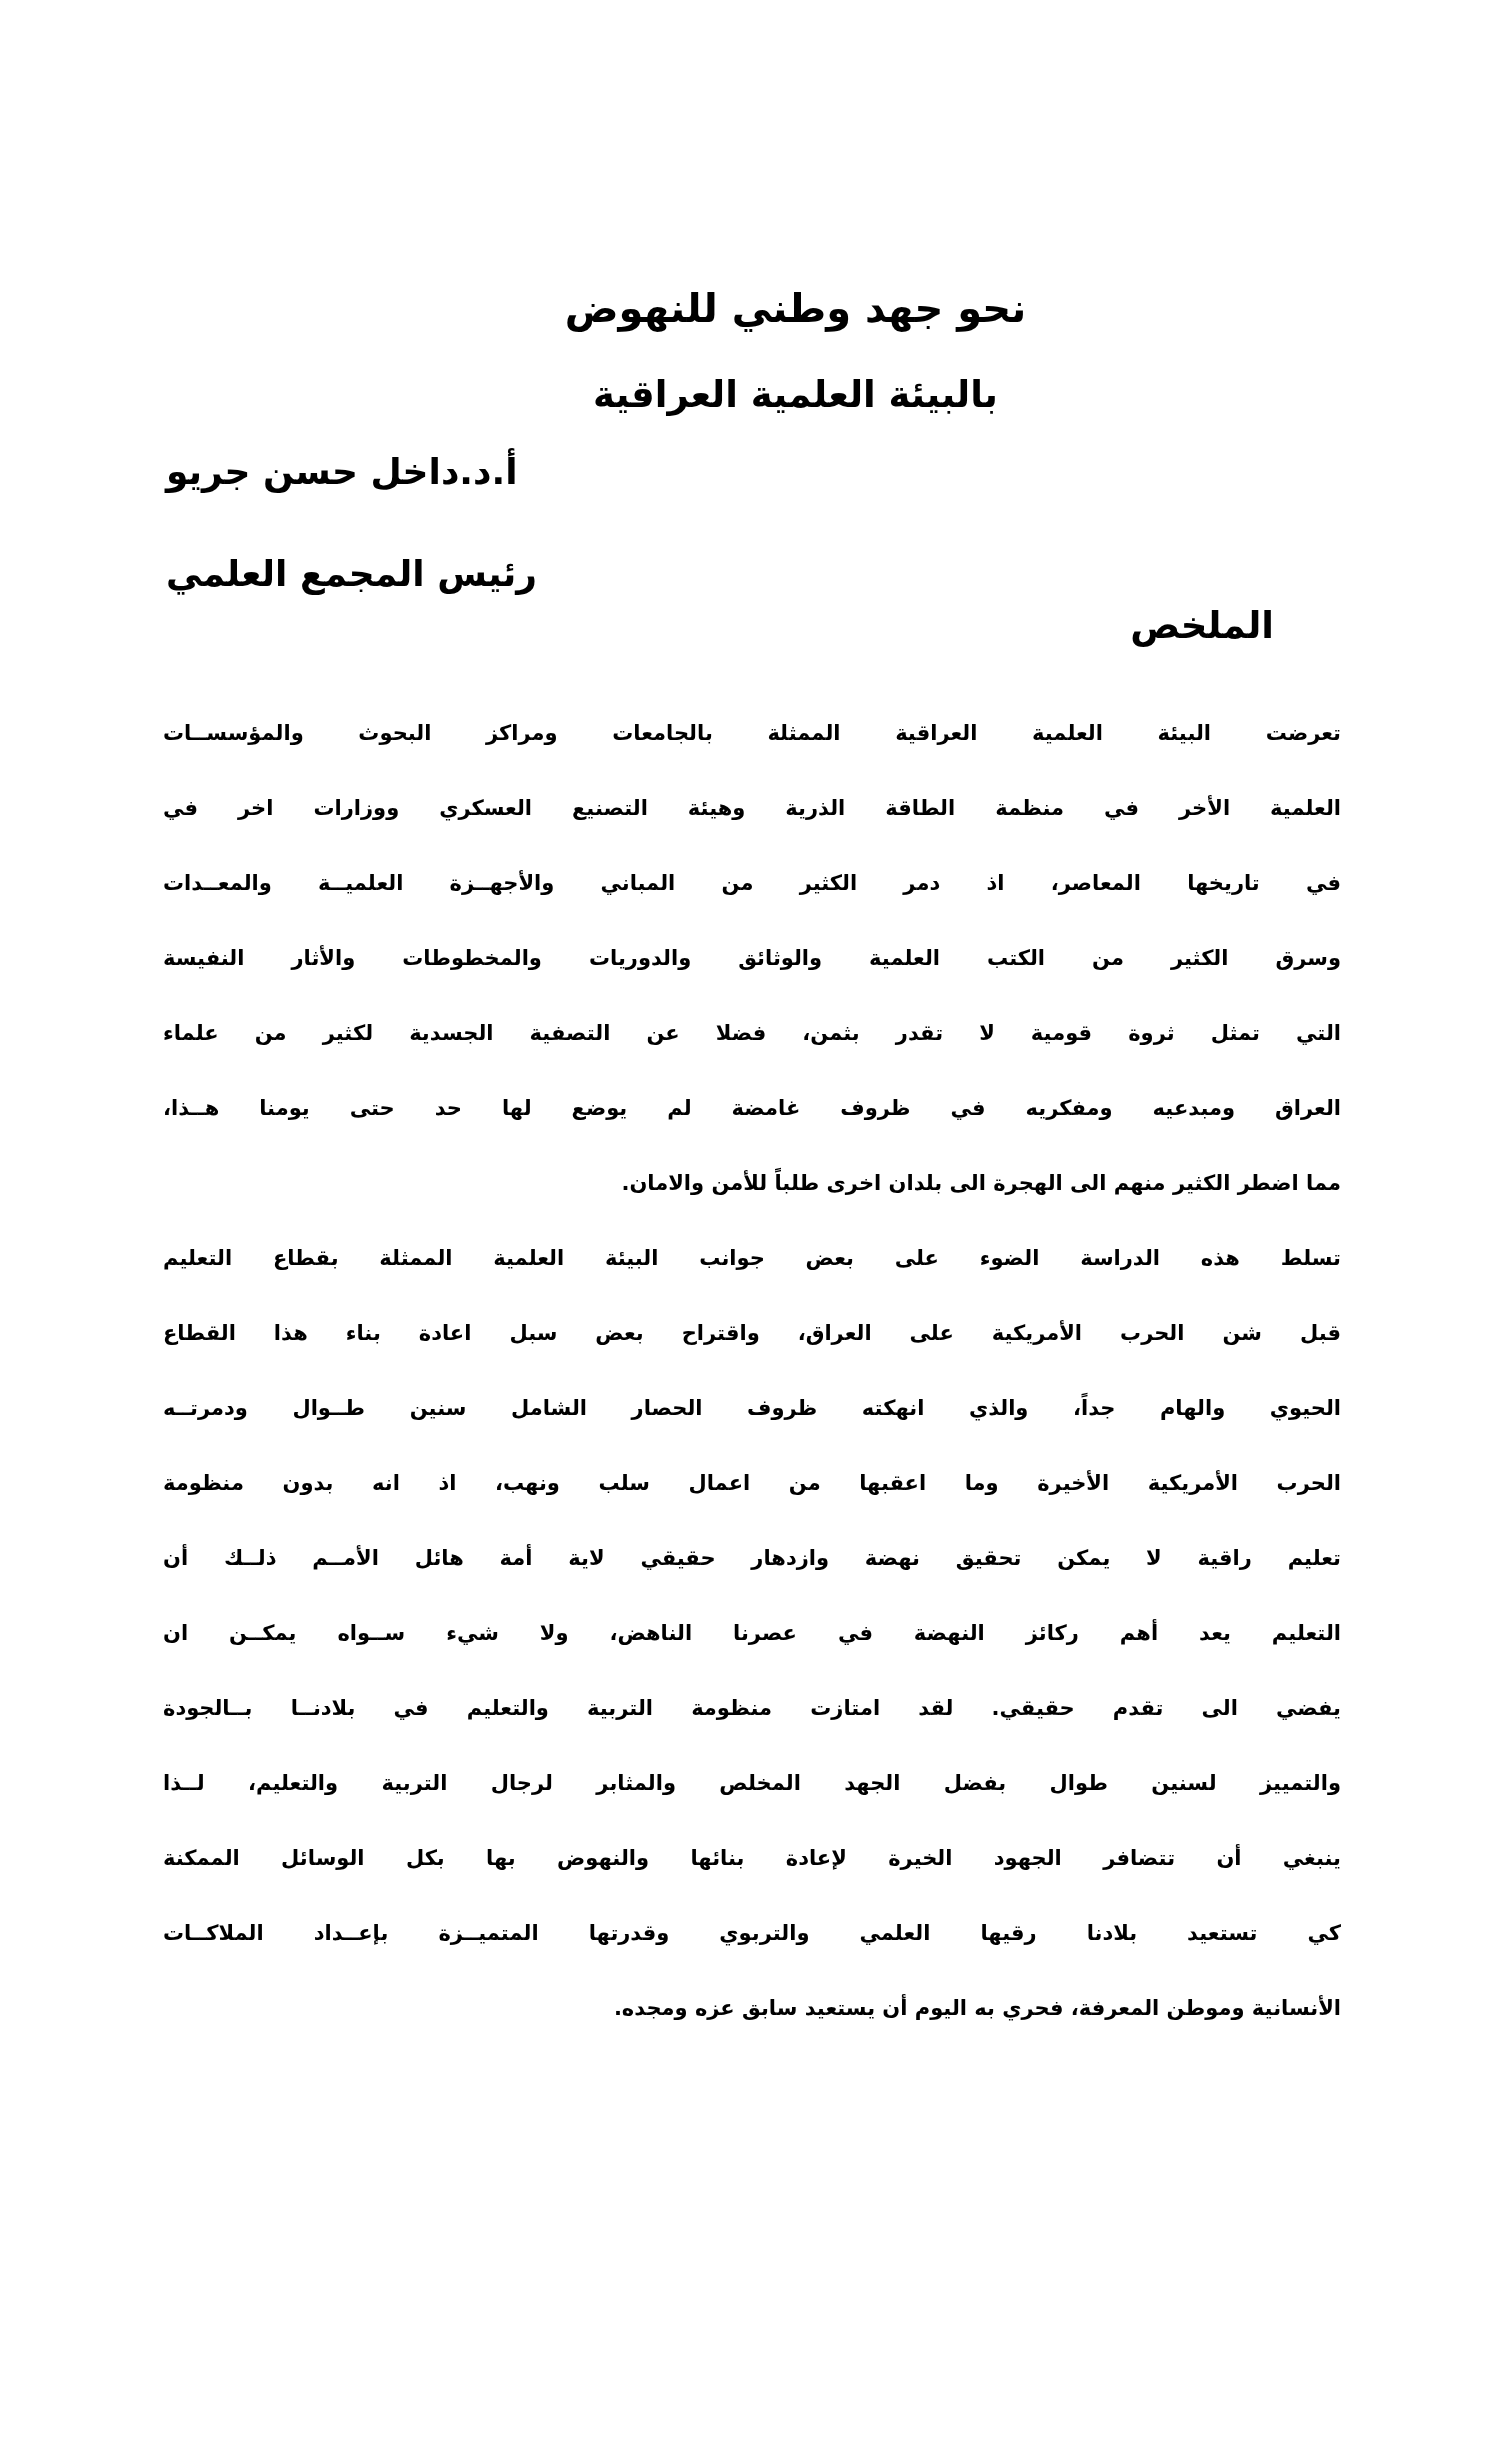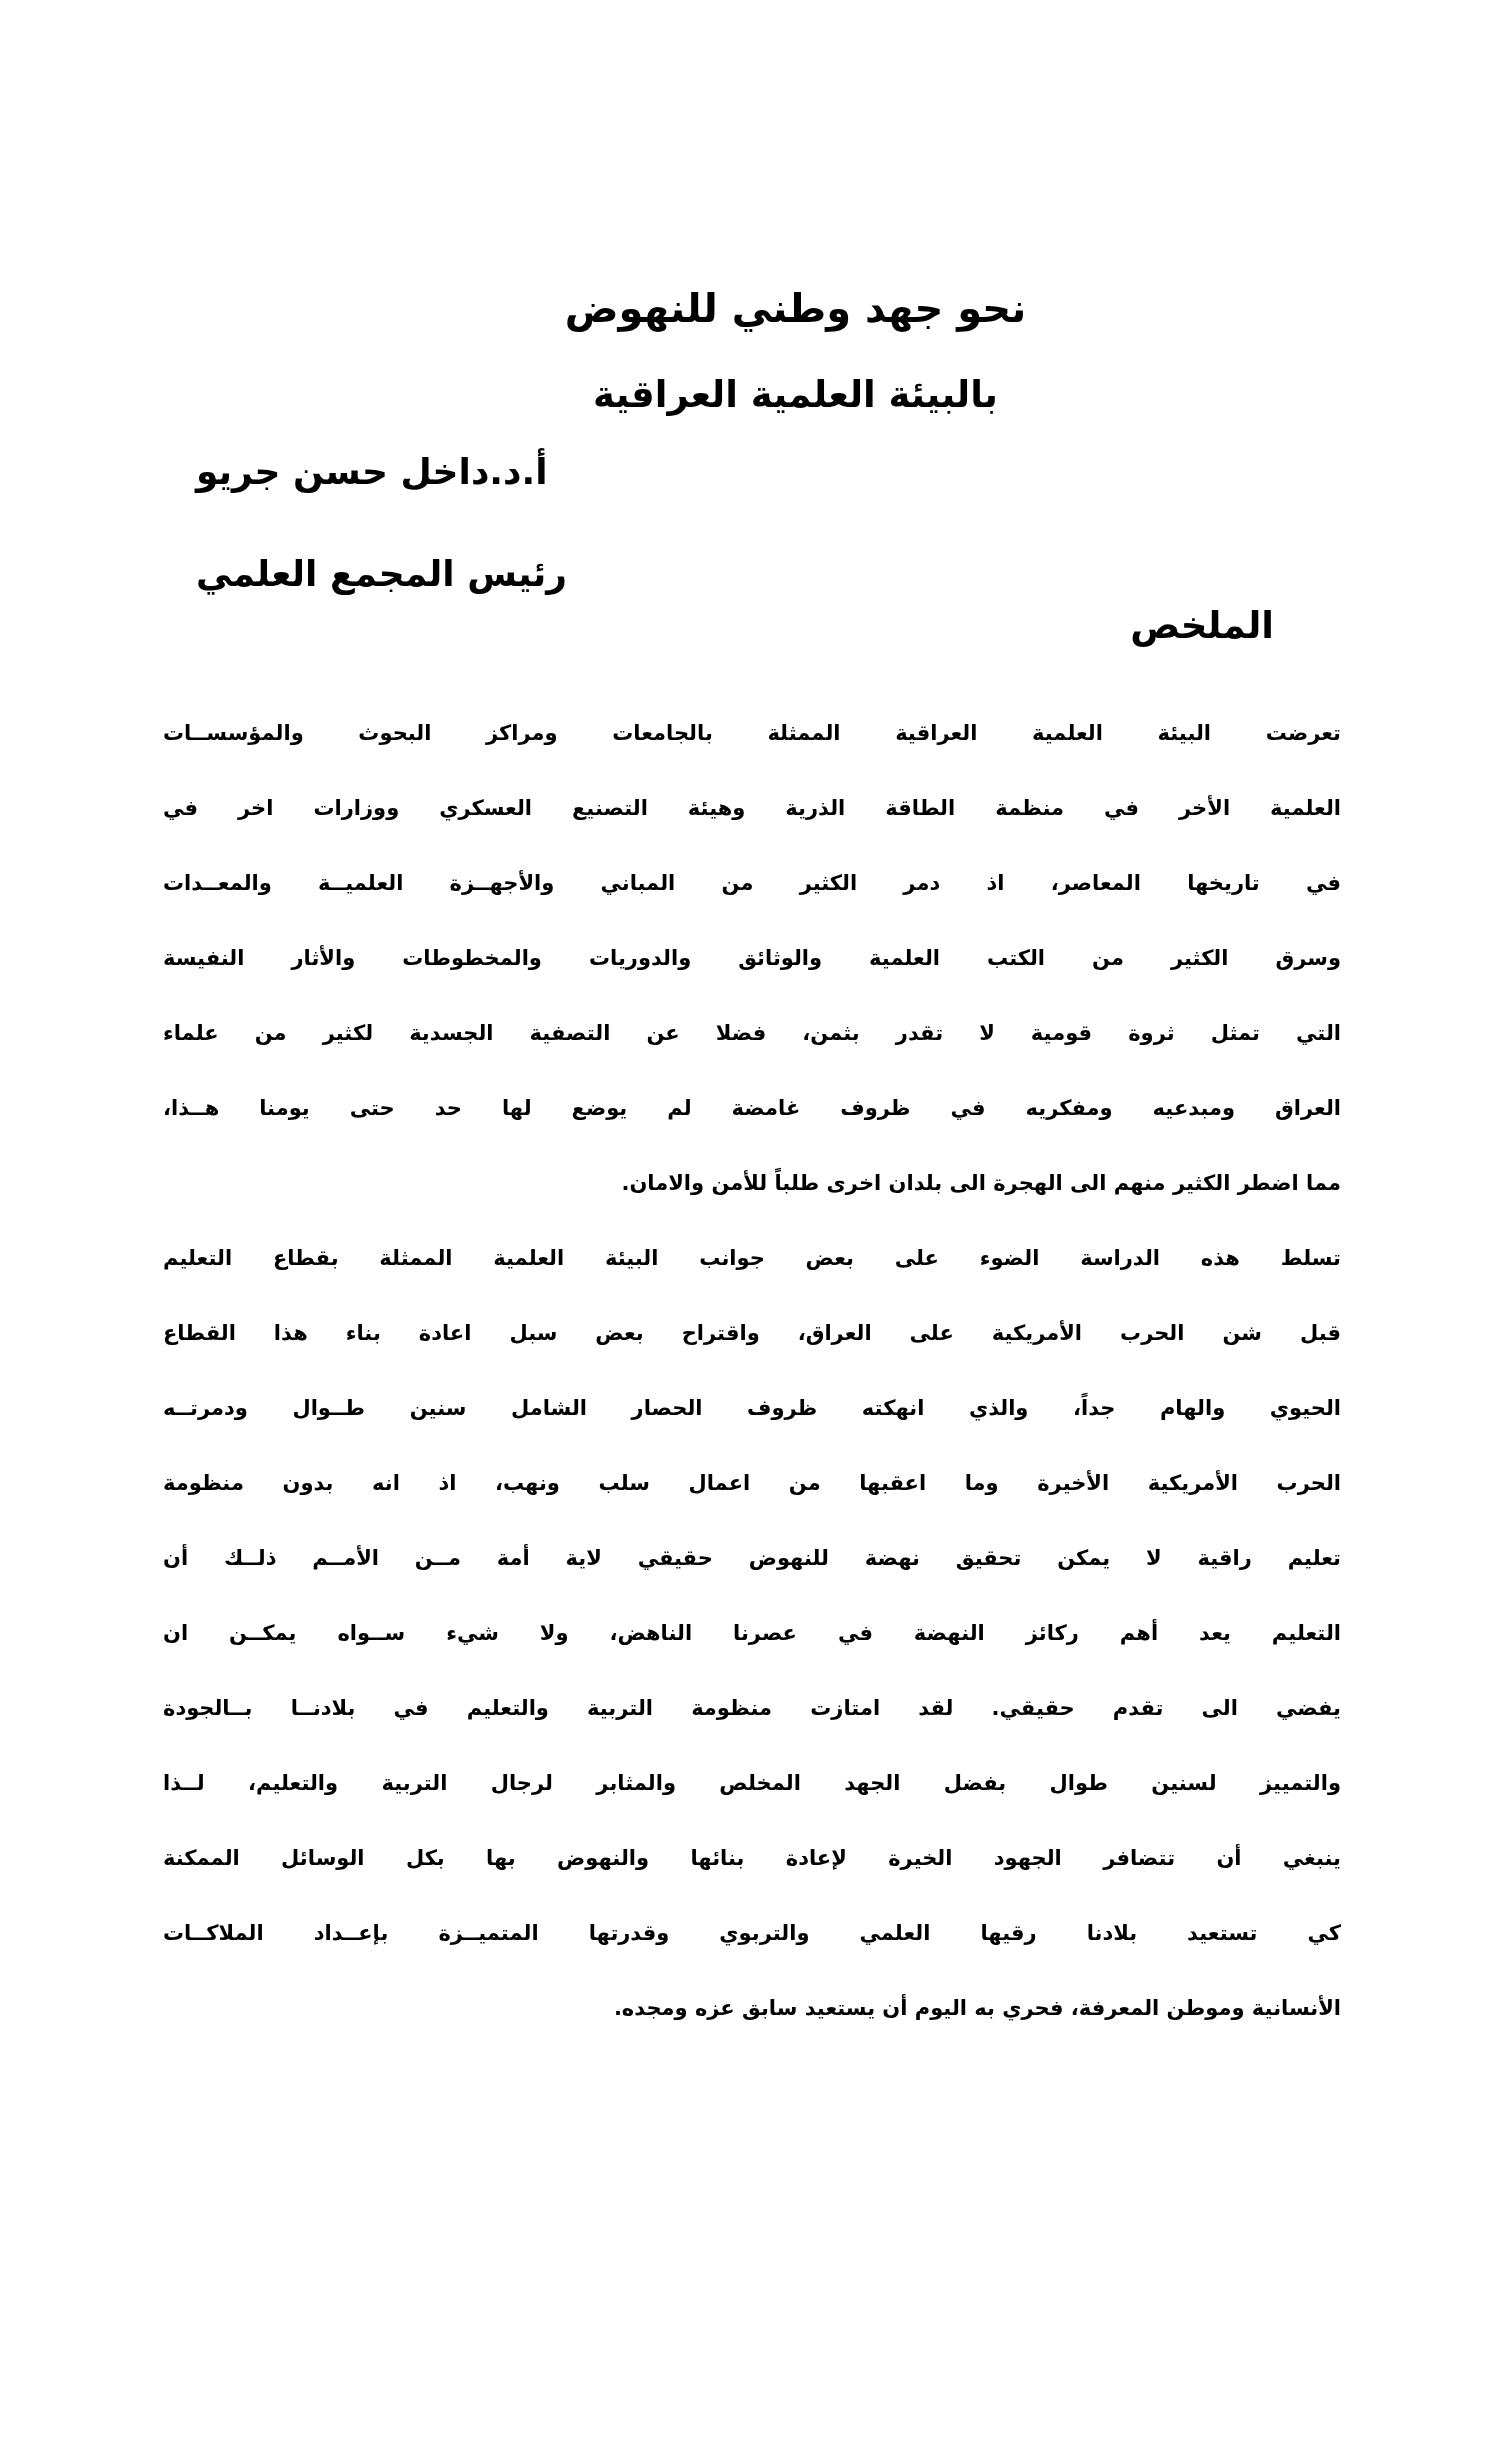--- a/index.html
+++ b/index.html
@@ -30,21 +30,20 @@
   }
   .title-line-1 { top: 285px; }
   .title-line-2 { top: 373px; font-size: 37px; text-align: center; }
 
   .author-block {
     position: absolute;
     left: 166px;
     text-align: left;
     font-size: 36px;
     white-space: nowrap;
-    margin-left: 30px;
   }
   .author-name { top: 451px; }
   .author-role { top: 553px; }
 
   .abstract-heading {
     position: absolute;
     right: 226px;
     top: 604px;
     font-size: 37px;
   }
@@ -96,21 +95,21 @@
     <div class="abs-line">العلمية الأخر في منظمة الطاقة الذرية وهيئة التصنيع العسكري ووزارات اخر في</div>
     <div class="abs-line">في تاريخها المعاصر، اذ دمر الكثير من المباني والأجهــزة العلميــة والمعــدات</div>
     <div class="abs-line">وسرق الكثير من الكتب العلمية والوثائق والدوريات والمخطوطات والأثار النفيسة</div>
     <div class="abs-line">التي تمثل ثروة قومية لا تقدر بثمن، فضلا عن التصفية الجسدية لكثير من علماء</div>
     <div class="abs-line">العراق ومبدعيه ومفكريه في ظروف غامضة لم يوضع لها حد حتى يومنا هــذا،</div>
     <div class="abs-line para-end">مما اضطر الكثير منهم الى الهجرة الى بلدان اخرى طلباً للأمن والامان.</div>
     <div class="abs-line">تسلط هذه الدراسة الضوء على بعض جوانب البيئة العلمية الممثلة بقطاع التعليم</div>
     <div class="abs-line">قبل شن الحرب الأمريكية على العراق، واقتراح بعض سبل اعادة بناء هذا القطاع</div>
     <div class="abs-line">الحيوي والهام جداً، والذي انهكته ظروف الحصار الشامل سنين طــوال ودمرتــه</div>
     <div class="abs-line">الحرب الأمريكية الأخيرة وما اعقبها من اعمال سلب ونهب، اذ انه بدون منظومة</div>
-    <div class="abs-line">تعليم راقية لا يمكن تحقيق نهضة للنهوض حقيقي لاية أمة مــن الأمــم ذلــك أن</div>
+    <div class="abs-line">تعليم راقية لا يمكن تحقيق نهضة وازدهار حقيقي لاية أمة هائل الأمــم ذلــك أن</div>
     <div class="abs-line">التعليم يعد أهم  ركائز النهضة في عصرنا الناهض، ولا شيء  ســواه يمكــن ان</div>
     <div class="abs-line">يفضي الى تقدم حقيقي. لقد امتازت منظومة التربية والتعليم في بلادنــا بــالجودة</div>
     <div class="abs-line">والتمييز لسنين طوال بفضل الجهد المخلص والمثابر لرجال التربية والتعليم، لــذا</div>
     <div class="abs-line">ينبغي أن تتضافر الجهود الخيرة لإعادة بنائها والنهوض بها بكل الوسائل الممكنة</div>
     <div class="abs-line">كي تستعيد بلادنا رقيها العلمي والتربوي وقدرتها المتميــزة بإعــداد الملاكــات</div>
     <div class="abs-line para-end">الأنسانية وموطن المعرفة، فحري به اليوم أن يستعيد سابق عزه ومجده.</div>
   </div>
 
   <div class="page-number">٥</div>
 

